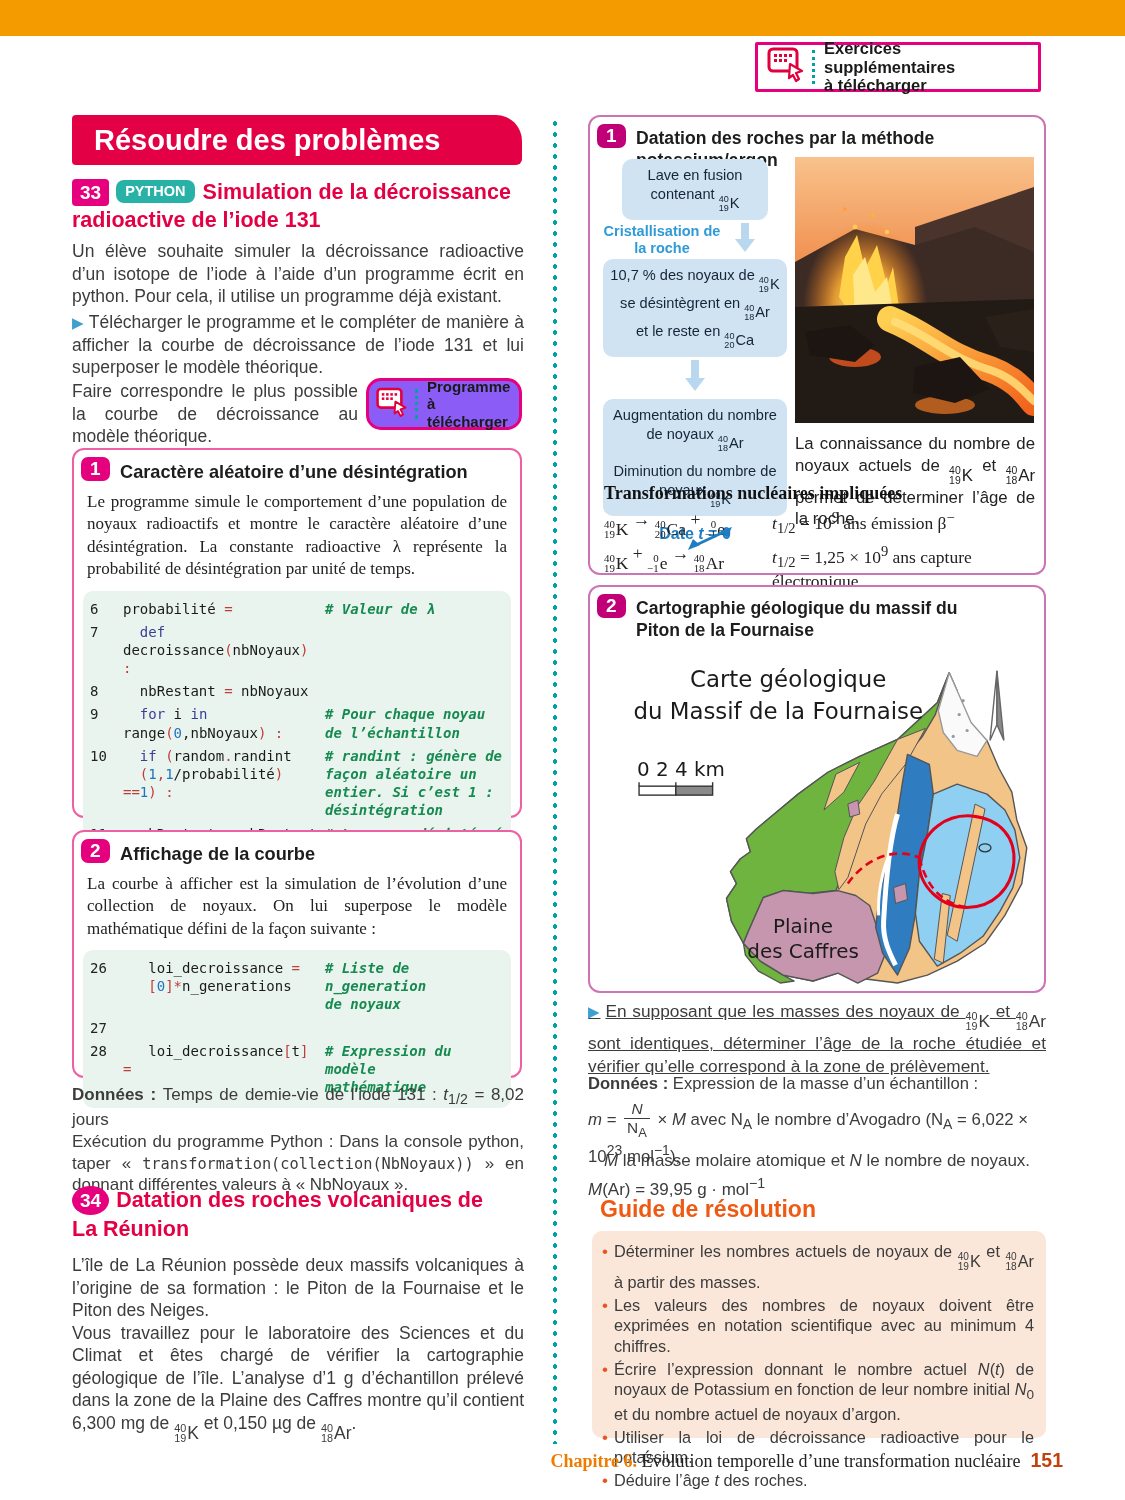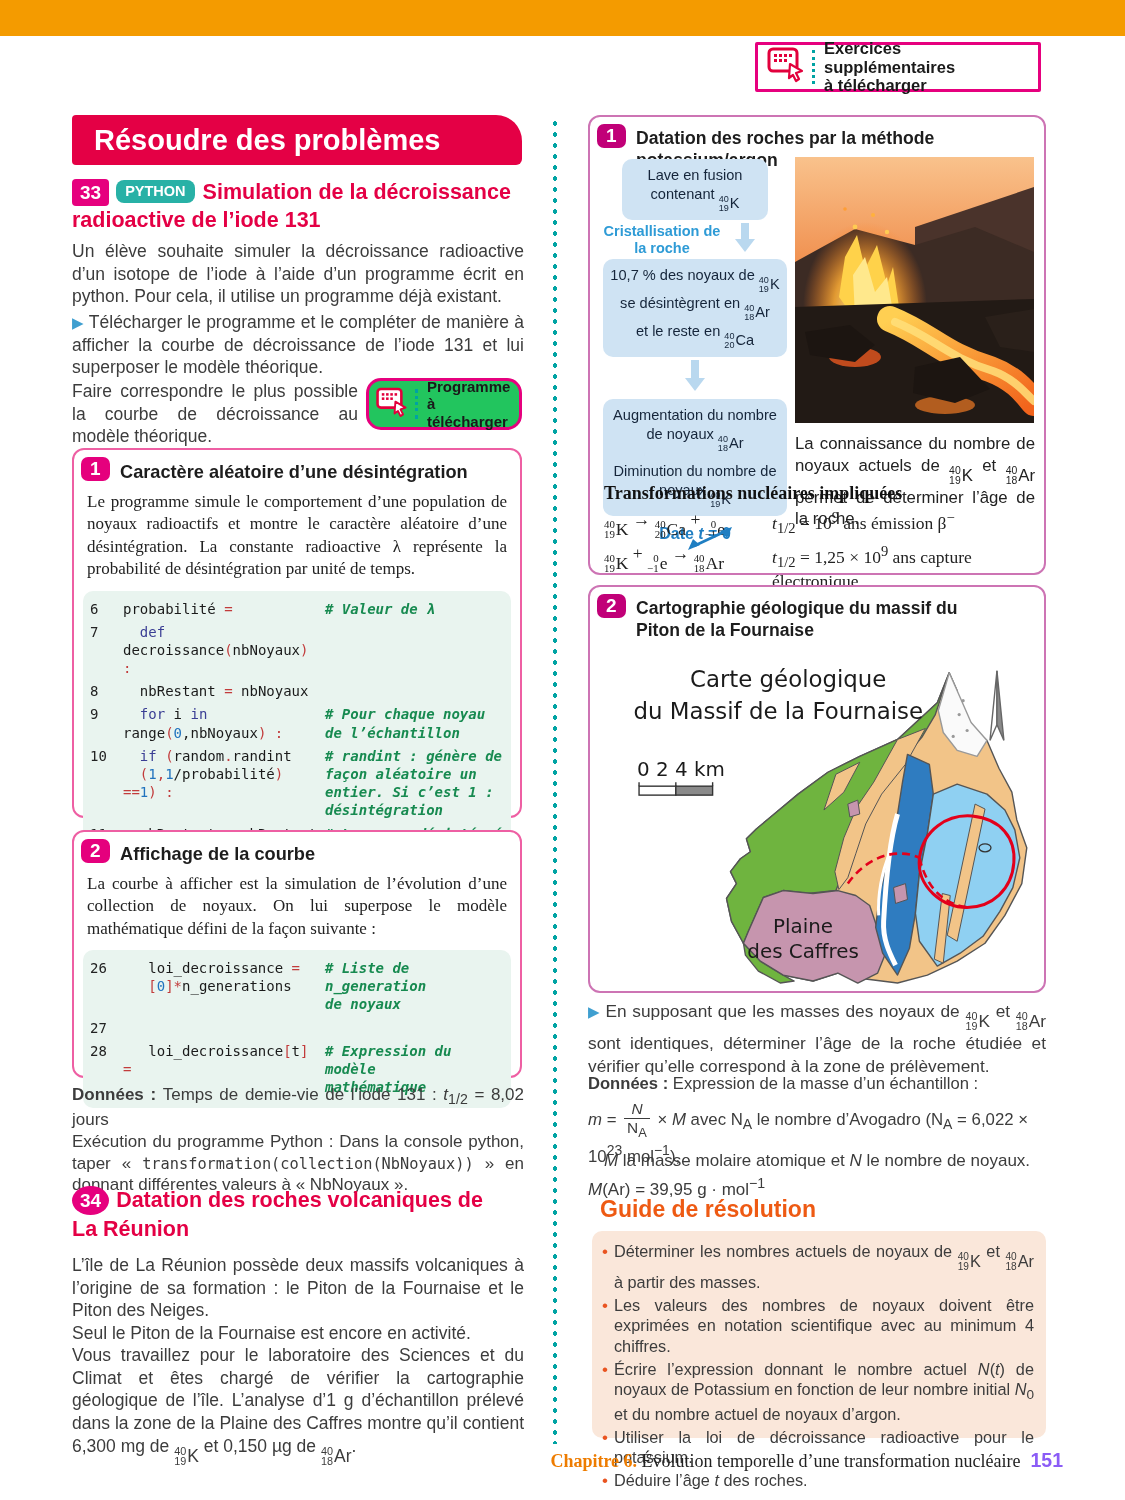--- a/index.html
+++ b/index.html
@@ -21,21 +21,21 @@
   .exnum{display:inline-block;background:#E6007E;color:#fff;border-radius:4px;padding:1px 8px;
     margin-right:7px;font-size:19px;}
   .exnum.round{border-radius:50%;padding:2px 8px;}
   .pytag{display:inline-block;background:#28B1A6;color:#fff;border-radius:8px;padding:2px 9px;
     font-size:14.5px;vertical-align:3px;margin-right:8px;}
 
   .para{position:absolute;left:72px;width:452px;font-size:17.5px;line-height:1.29;text-align:justify;color:#3c3c3c;}
   .tri{color:#3F9FD0;font-size:15px;margin-right:5px;}
 
   .prog-badge{position:absolute;left:366px;top:378px;width:156px;height:52px;border:3px solid #E6007E;
-    border-radius:15px;background:#22c55e;display:flex;align-items:center;padding:0 6px;box-sizing:border-box;}
+    border-radius:15px;background:#8b5cf6;display:flex;align-items:center;padding:0 6px;box-sizing:border-box;}
   .prog-badge .txt{font-weight:bold;font-size:15px;line-height:1.15;color:#1a1a1a;}
 
   
   .docbox{position:absolute;border:2.5px solid #EE5FA3;border-radius:12px;background:#fff;box-sizing:border-box;}
   .docbox.purple{border-color:#CD74B4;}
   .doctile{position:absolute;left:7px;top:7px;background:#E5007D;color:#fff;font-weight:bold;
     font-size:19px;border-radius:7px;padding:1px 9px;}
   .docbox.purple .doctile{background:#C10078;}
   .doctitle{font-weight:bold;font-size:18.2px;color:#1d1d1d;padding:11px 12px 0 46px;line-height:1.25;}
   .docbody{font-family:"Liberation Serif",serif;font-size:17px;line-height:1.32;
@@ -95,21 +95,21 @@
   .rtext{position:absolute;left:588px;width:458px;font-size:17.3px;line-height:1.3;text-align:justify;}
   .guide-title{position:absolute;left:600px;top:1196px;font-size:23px;font-weight:bold;color:#EE5A13;}
   .guide-box{position:absolute;left:592px;top:1231px;width:454px;height:207px;background:#FAE7DA;
     border-radius:10px;padding:10px 12px 6px 10px;box-sizing:border-box;}
   .gitem{display:flex;font-size:16.3px;line-height:1.27;margin-bottom:2px;text-align:justify;color:#3c3c3c;}
   .gdot{color:#E95420;margin-right:6px;font-size:17px;flex:none;}
 
   .footer{position:absolute;right:62px;top:1449px;font-size:18px;font-family:"Liberation Serif",serif;color:#222;}
   .footer .chap{color:#EE7C00;font-weight:bold;}
   .footer .fpage{font-family:"Liberation Sans",sans-serif;font-weight:bold;margin-left:10px;
-    font-size:19.5px;color:#8b5cf6;}
+    font-size:19.5px;color:#c2410c;}
 </style>
 </head>
 <body>
 
 <div class="topbar"></div>
 
 <div class="dl-badge">
   <span>
     <svg width="40" height="38" viewBox="0 0 40 38">
       <rect x="3" y="3" width="28" height="22" rx="4" fill="#fff" stroke="#E2003C" stroke-width="3"></rect>
@@ -233,21 +233,20 @@
 </div>
 
 <div class="para" style="top:1084px;font-size:17px;"><b>Données : </b>Temps de demie-vie de l’iode 131 : <i>t</i><sub>1/2</sub> = 8,02 jours<br>Exécution du programme Python : Dans la console python, taper « <span class="mono">transformation(collection(NbNoyaux))</span> » en donnant différentes valeurs à « NbNoyaux ».</div>
 
 <div class="exhead" style="top:1186px;width:430px;">
   <span class="exnum round">34</span><span>Datation des roches volcaniques de La Réunion</span>
 </div>
 
 <div class="para" style="top:1254px;">
     <div class="para34">L’île de La Réunion possède deux massifs volcaniques à l’origine de sa formation : le Piton de la Fournaise et le Piton des Neiges.</div>
-    <div class="para34">Seul le Piton de la Fournaise est encore en activité.</div>
     <div class="para34">Vous travaillez pour le laboratoire des Sciences et du Climat et êtes chargé de vérifier la cartographie géologique de l’île. L’analyse d’1 g d’échantillon prélevé dans la zone de la Plaine des Caffres montre qu’il contient 6,300 mg de <span class="nuclide">
         <span class="ssk">
           <span>40</span>
           <span>19</span>
         </span>
         <span>K</span>
       </span> et 0,150 µg de <span class="nuclide">
         <span class="ssk">
           <span>40</span>
           <span>18</span>
@@ -489,21 +488,21 @@
         <line x1="77" y1="138" x2="77" y2="142" stroke="#333" stroke-width="1.4"></line>
         <line x1="114" y1="138" x2="114" y2="142" stroke="#333" stroke-width="1.4"></line>
       </g>
 
       <text x="205" y="290" text-anchor="middle" font-size="20" fill="#1b1b1b" font-family="DejaVu Sans,sans-serif">Plaine</text>
       <text x="205" y="315" text-anchor="middle" font-size="20" fill="#1b1b1b" font-family="DejaVu Sans,sans-serif">des Caffres</text>
     </svg>
   </div>
 </div>
 
-<div class="rtext" style="top:1000px;"><span class="tri">▶</span><span>En supposant que les masses des noyaux de <span class="nuclide">
+<div class="rtext" style="top:1000px;text-decoration:underline;"><span class="tri">▶</span><span>En supposant que les masses des noyaux de <span class="nuclide">
         <span class="ssk">
           <span>40</span>
           <span>19</span>
         </span>
         <span>K</span>
       </span> et <span class="nuclide">
         <span class="ssk">
           <span>40</span>
           <span>18</span>
         </span>

